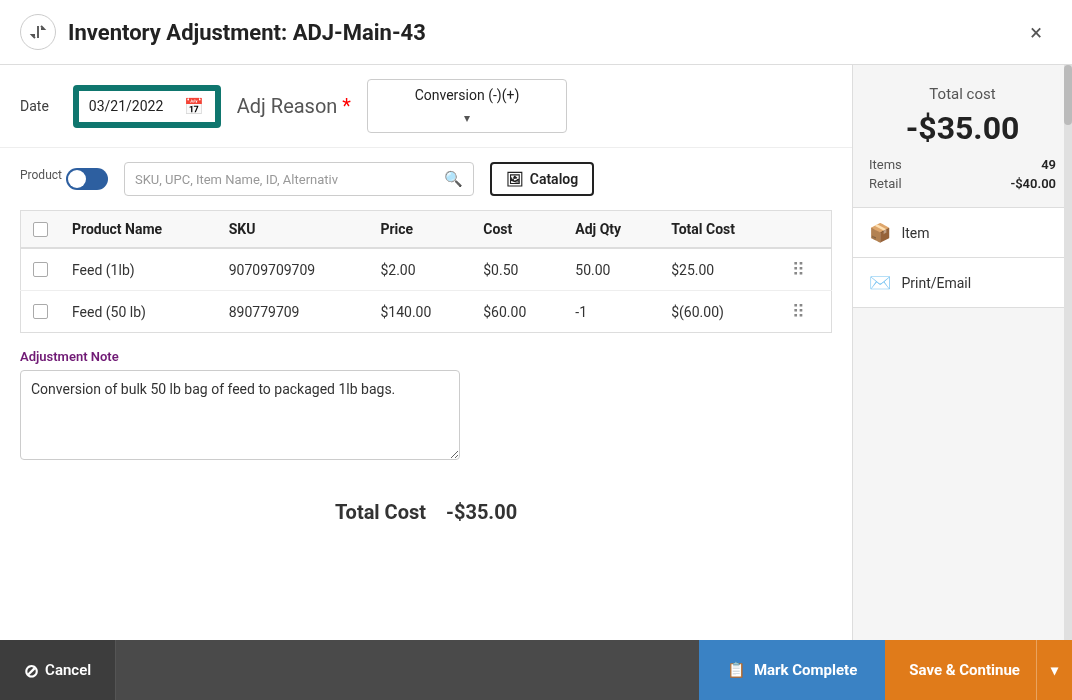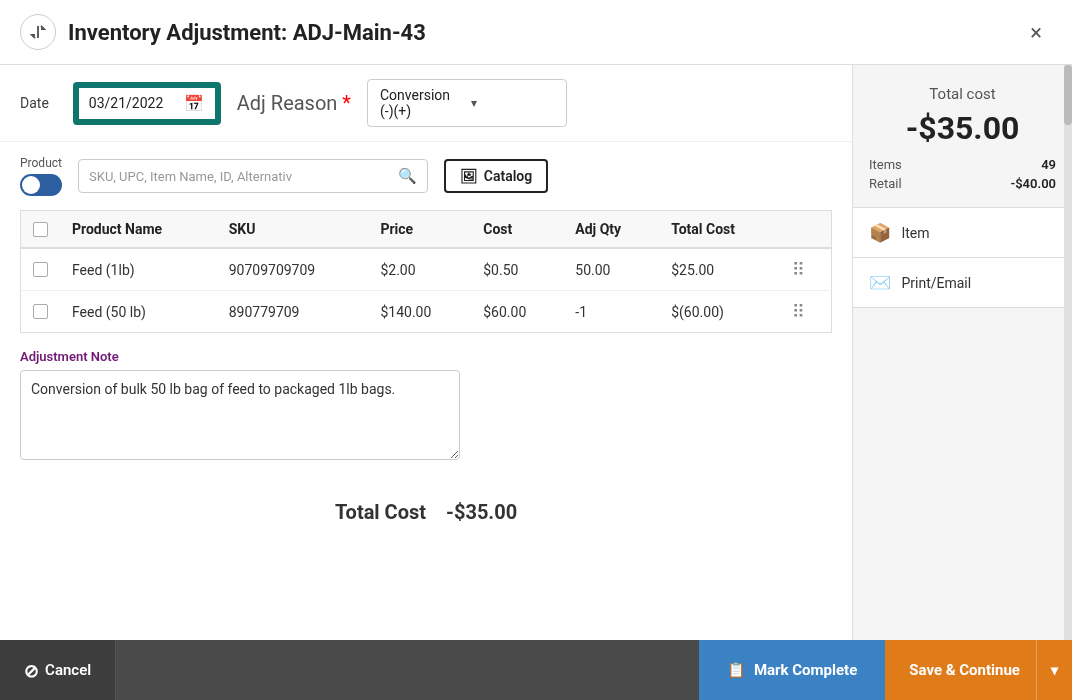--- a/index.html
+++ b/index.html
@@ -147,20 +147,21 @@
       align-items: center;
       border: 1px solid #ccc;
       border-radius: 4px;
       padding: 7px 12px;
       background: #fff;
       min-width: 200px;
       cursor: pointer;
       font-size: 14px;
       color: #222;
       gap: 8px;
+      flex-direction: column;
     }
 
     .adj-reason-select span {
       flex: 1;
     }
 
     .adj-reason-select .chevron {
       color: #555;
       font-size: 12px;
     }
@@ -169,21 +170,21 @@
     .product-row {
       display: flex;
       align-items: center;
       padding: 14px 20px;
       gap: 16px;
       flex-shrink: 0;
     }
 
     .toggle-wrap {
       display: flex;
-      flex-direction: column;
+      flex-direction: row;
       align-items: flex-start;
       gap: 4px;
     }
 
     .toggle-label {
       font-size: 12px;
       color: #555;
     }
 
     .toggle {

